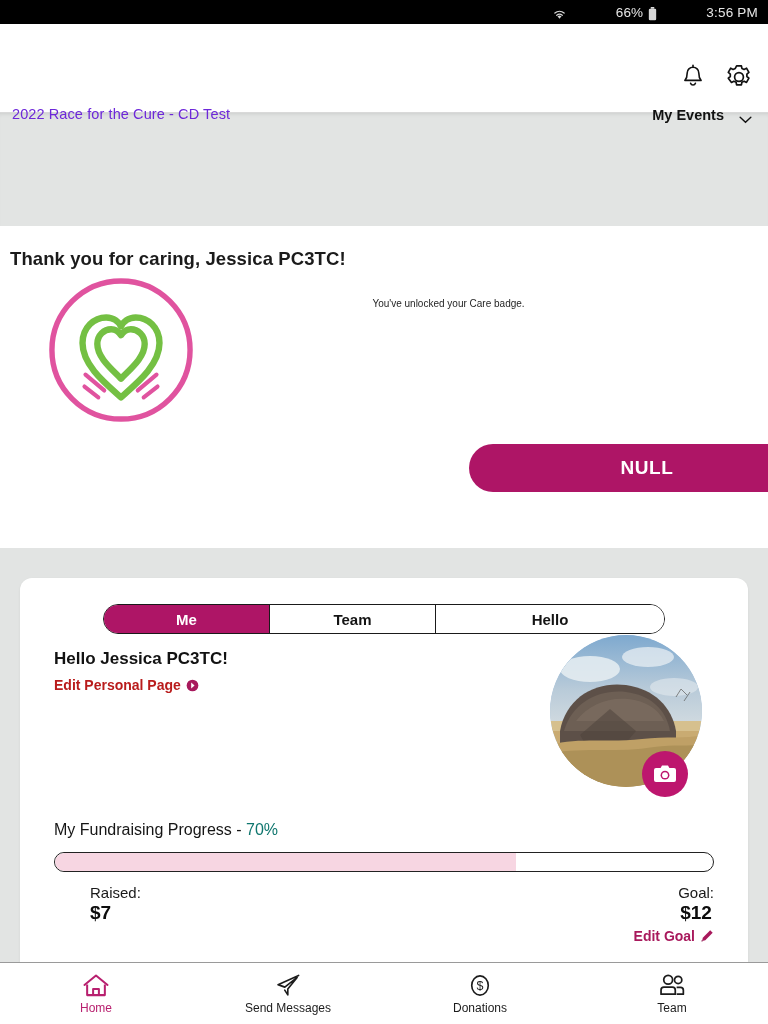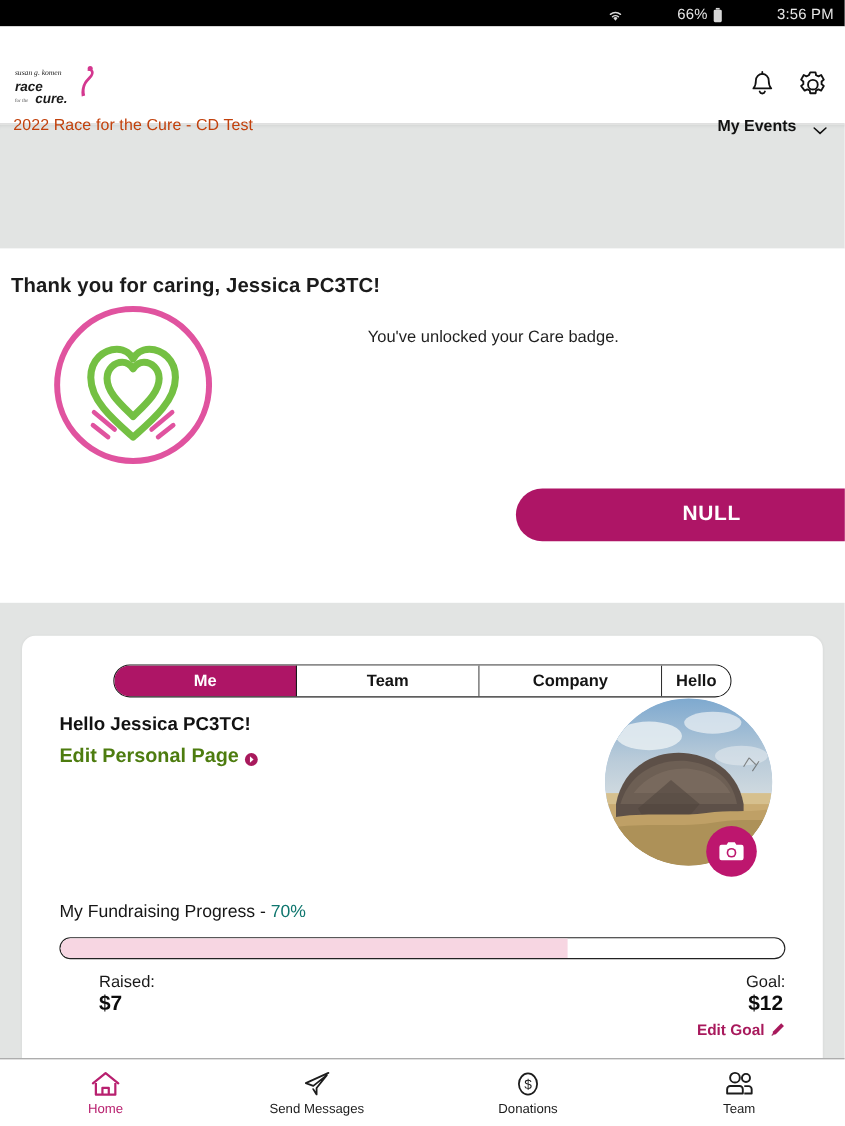--- a/index.html
+++ b/index.html
@@ -22,21 +22,21 @@
   .batt-ico { display:inline-block; width:9px; height:14px; position:relative; top:2px; }
 
   
   .appheader {
     height: 89px; background:#fff; position: relative;
     border-bottom: 1px solid #d9d9d9;
   }
   .logo { position:absolute; left: 12px; top: 36px; width: 80px; height: 40px; }
   .event-title {
     position:absolute; left: 12px; top: 82px;
-    font-size: 14.5px; color:#c2410c; letter-spacing:.1px;
+    font-size: 14.5px; color:#6d28d9; letter-spacing:.1px;
   }
   .hdr-icons { position:absolute; right: 16px; top: 40px; display:flex; gap: 20px; align-items:center;}
   .icon-btn { width: 26px; height:26px; display:block; }
   .myevents {
     position:absolute; right: 16px; top: 83px;
     display:flex; align-items:center; gap:15px;
     font-size: 14.5px; font-weight: bold; color:#121212;
   }
   .chev { width: 13px; height: 8px; display:block; }
 
@@ -57,21 +57,21 @@
   .thankyou {
     padding: 22px 0 0 10px; font-size: 18.5px; font-weight: bold; color:#1b1b1b;
     letter-spacing: .1px;
   }
   .badge-row { display:flex; position:relative; margin-top: 6px; }
   .badge-art { width: 150px; margin-left: 47px; }
   .badge-svg { width: 148px; height: 148px; display:block; }
   .badge-right { flex:1; position:relative; }
   .unlocked {
     position:absolute; left: 0; top: 22px; width: 100%;
-    text-align:center; font-size: 15px; color:#1f1f1f;
+    text-align:center; font-size: 10px; color:#1f1f1f;
     padding-right: 68px;
   }
   .null-btn {
     position:absolute; left: 272px; top: 168px;
     width: 356px; height: 48px; border-radius: 24px;
     background: #ae1566; color:#fff; border:none;
     font-size: 19px; font-weight: bold; letter-spacing: .6px;
     font-family:"Liberation Sans", sans-serif;
     display:flex; align-items:center; justify-content:center;
   }
@@ -108,21 +108,21 @@
   }
   .tab:last-child { border-right:none; }
   .tab.w1 { flex: 0 0 166px; }
   .tab.w2 { flex: 0 0 166px; }
   .tab.w3 { flex: 0 0 166px; }
   .tab.w4 { flex: 1 1 auto; }
   .tab.active { background:#ae1566; color:#fff; }
 
   .hello { margin: 15px 0 0 34px; font-size: 17px; font-weight:bold; color:#121212; }
   .edit-personal {
-    margin: 8px 0 0 34px; font-size: 18px; font-weight: bold; color:#4d7c0f;
+    margin: 8px 0 0 34px; font-size: 14px; font-weight: bold; color:#b91c1c;
     display:inline-flex; align-items:center; gap:5px;justify-content:center;
   }
   .edit-personal .arrow-circle { width: 13px; height:13px; }
 
   
   .avatar-wrap { position:absolute; right: 46px; top: 57px; width: 152px; height:152px; }
   .avatar {
     width: 152px; height: 152px; border-radius: 50%;
     overflow:hidden; position:relative;
     background: linear-gradient(#8fb4d6, #cfd9e0);
@@ -187,30 +187,20 @@
       <svg viewBox="0 0 10 16" width="9" height="14">
           <rect x="3" y="0" width="4" height="2" fill="#d8d8d8"></rect>
           <rect x="0.8" y="2" width="8.4" height="13" rx="1.4" fill="#d8d8d8"></rect>
         </svg>
     </span>
     <span class="sb-text">3:56 PM</span>
   </div>
 
   <div class="appheader">
 
-    <div class="logo">
-      <svg viewBox="0 0 104 52" width="80" height="40">
-        <text x="2" y="11" font-family="Liberation Serif, serif" font-size="9" font-style="italic" fill="#1a1a1a">susan g. komen</text>
-        <text x="2" y="29" font-family="Liberation Sans, sans-serif" font-size="16" font-weight="bold" font-style="italic" fill="#1a1a1a">race</text>
-        <text x="2" y="42" font-family="Liberation Serif, serif" font-size="6" fill="#555">for the</text>
-        <text x="26" y="44" font-family="Liberation Sans, sans-serif" font-size="16" font-weight="bold" font-style="italic" fill="#1a1a1a">cure.</text>
-        <path d="M88 4c4-2 8 1 7 5-1 5-6 8-9 13-2 4-2 9-1 13l-4 1c-1-6-0-12 3-17 3-5 8-8 8-11 0-2-2-3-4-2z" fill="#d4378f"></path>
-        <circle cx="91" cy="3" r="3" fill="#d4378f"></circle>
-      </svg>
-    </div>
 
     <div class="event-title">2022 Race for the Cure - CD Test</div>
 
     <div class="hdr-icons">
       <span class="icon-btn">
         <svg viewBox="0 0 24 26" width="26" height="26">
             <path d="M12 3.2a5.8 5.8 0 015.8 5.8c0 5 1.6 6.6 2.3 7.4H3.9c.7-.8 2.3-2.4 2.3-7.4A5.8 5.8 0 0112 3.2z" fill="none" stroke="#111" stroke-width="1.6" stroke-linejoin="round"></path>
             <path d="M12 1.4v1.8" stroke="#111" stroke-width="1.6" stroke-linecap="round"></path>
             <path d="M9.6 19.2a2.5 2.5 0 004.8 0" fill="none" stroke="#111" stroke-width="1.6" stroke-linecap="round"></path>
           </svg>
@@ -280,21 +270,20 @@
       </span>
     </div>
   </div>
 
   <div class="page-body">
     <div class="main-card">
 
       <div class="tabs">
         <div class="tab w1 active">Me</div>
         <div class="tab w2">Team</div>
-        <div class="tab w3">Company</div>
         <div class="tab w4">Hello</div>
       </div>
 
       <div class="hello">Hello Jessica PC3TC!</div>
 
       <div class="edit-personal">
         <span>Edit Personal Page</span>
         <span class="arrow-circle">
           <svg viewBox="0 0 14 14" width="13" height="13">
               <circle cx="7" cy="7" r="6.3" fill="#a8195c"></circle>

